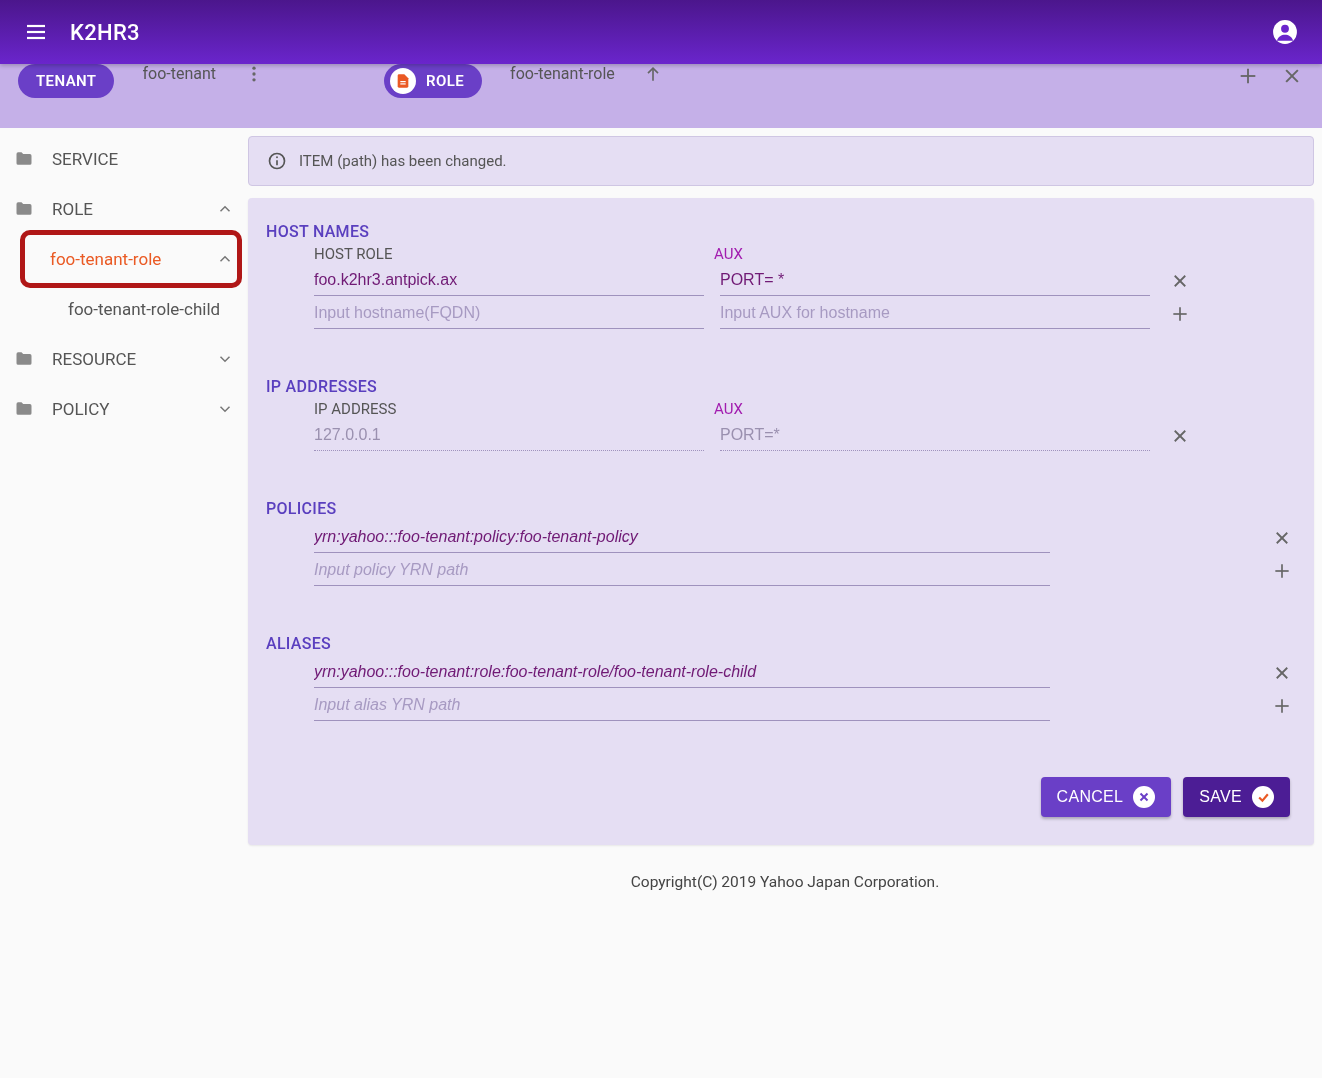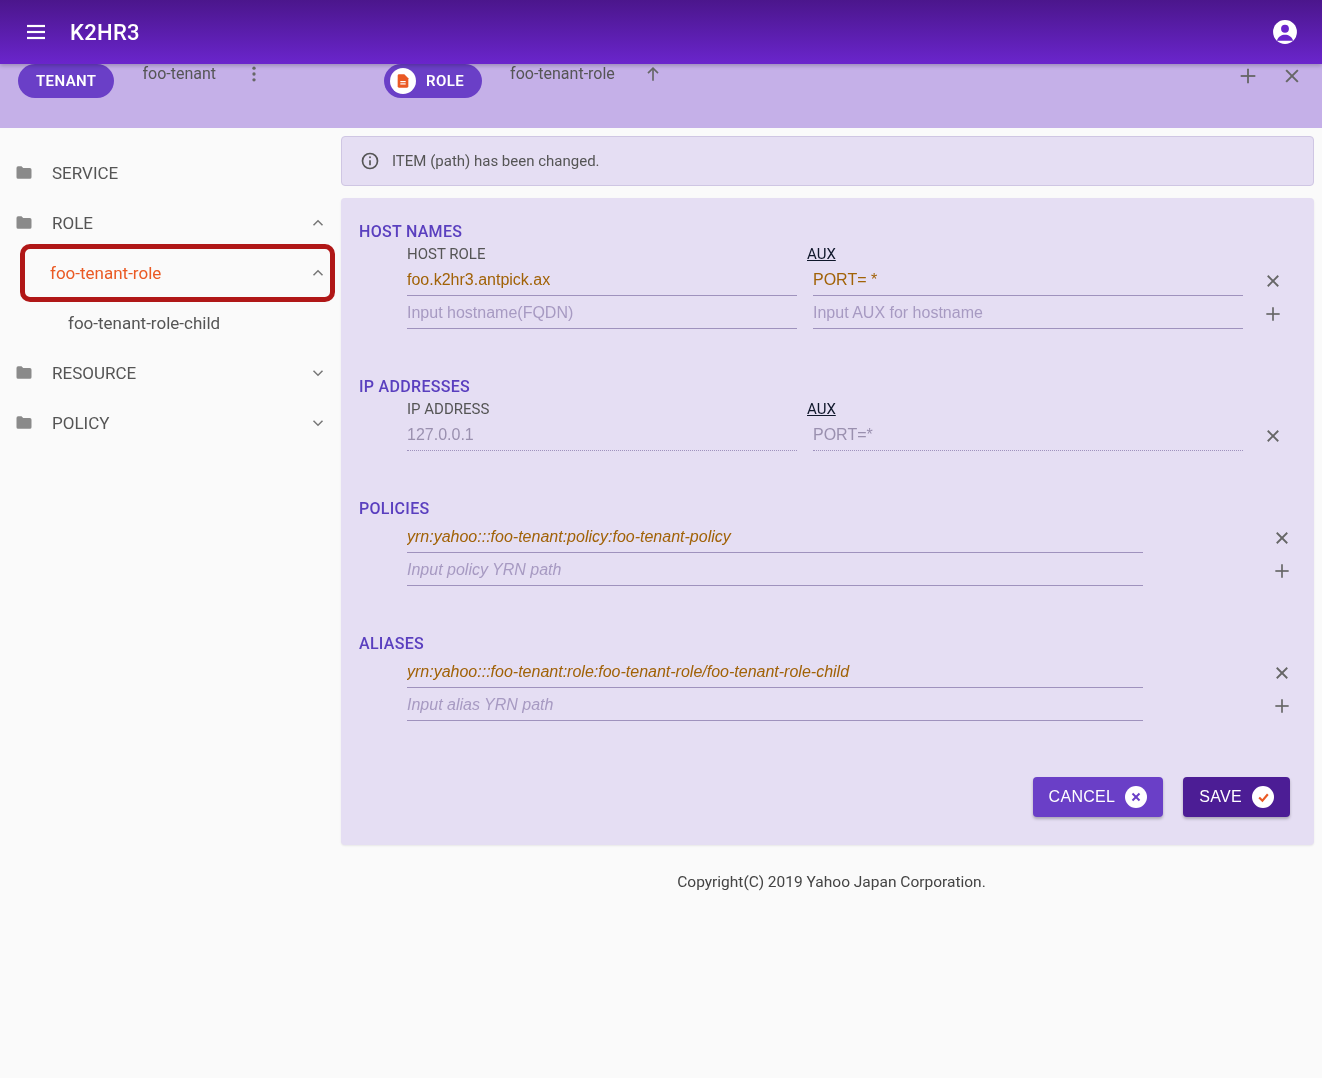--- a/index.html
+++ b/index.html
@@ -33,21 +33,21 @@
     display: flex; align-items: center; justify-content: center;
   }
   .sub-text { color: #555; font-size: 16px; margin-left: 8px; }
   .sub-more { color: #555; cursor: pointer; margin-left: 8px; display:flex; }
   .sub-gap { width: 80px; }
   .sub-up { color: #555; cursor: pointer; margin-left: 8px; display:flex; }
   .sub-right { margin-left: auto; display: flex; align-items: center; gap: 20px; }
   .sub-right .ico { cursor: pointer; color: #555; width:24px; height:24px; display:flex; align-items:center; justify-content:center; font-size:22px; }
   
   .body { display: flex; }
-  .sidebar { width: 341px; padding-top: 20px; }
+  .sidebar { width: 248px; padding-top: 6px; }
   .tree-item {
     display: flex; align-items: center; height: 50px; padding: 0 14px;
     color: #555; font-size: 17px; cursor: pointer;
   }
   .tree-item .folder { margin-right: 18px; color: #8a8a8a; display:flex; }
   .tree-item .label { flex: 1; }
   .tree-item .chev { color: #777; display:flex; }
   .tree-sub {
     display: flex; align-items: center; height: 50px; padding: 0 14px 0 50px;
     font-size: 17px; cursor: pointer;
@@ -72,35 +72,35 @@
     color: #555; font-size: 15px; gap: 12px;
   }
   .panel {
     margin: 0 8px 0 0; background: #e5def3; border-radius: 4px;
     padding: 18px 18px 28px 18px;
     box-shadow: 0 1px 2px rgba(0,0,0,0.08);
   }
   .section-title { color: #5a3fbf; font-size: 16px; font-weight: 500; letter-spacing: .3px; margin: 6px 0 4px 0; }
   .col-headers { display:flex; padding-left: 48px; margin-top: 4px; }
   .col-headers .h1 { width: 400px; color:#555; font-size:15px; }
-  .col-headers .h2 { flex:1; color:#0f172a; font-size:15px;text-decoration:underline; }
+  .col-headers .h2 { flex:1; color:#a21caf; font-size:15px; }
   .row { display:flex; align-items:center; padding-left:48px; gap:16px; margin-top:2px; }
   .input-line {
     background: transparent; border: none; border-bottom: 1px solid #9f92bd;
-    font-size: 16px; padding: 6px 0 6px 0; outline: none; color:#a16207;
+    font-size: 16px; padding: 6px 0 6px 0; outline: none; color:#701a75;
   }
   .input-line.dotted { border-bottom: 1px dotted #9f92bd; }
   .input-line::placeholder { color: #a79ac2; }
   .input-line.readonly { color:#9a90af; }
   .w-host { width: 390px; }
   .w-aux  { width: 430px; }
   .w-full { width: 736px; font-style: italic; }
   .row-action { width:28px; color:#666; font-size:22px; display:flex; align-items:center; justify-content:center; cursor:pointer; }
   .spacer-v { height: 42px; }
-  .buttons { display:flex; justify-content:flex-end; gap:20px; margin-top: 56px; padding-right: 6px;}
+  .buttons { display:flex; justify-content:flex-end; gap:12px; margin-top: 56px; padding-right: 6px;}
   .btn {
     height: 40px; border: none; border-radius: 4px; padding: 0 16px;
     display:inline-flex; align-items:center; gap:10px; font-size:16px;
     font-weight:500; cursor:pointer; color:#fff; letter-spacing:.3px;
     box-shadow: 0 2px 3px rgba(0,0,0,0.25);
   }
   .btn.cancel { background:#6a3fc7; }
   .btn.save { background:#4c1d95; }
   .btn .circ { width:22px; height:22px; border-radius:50%; background:#fff; display:flex; align-items:center; justify-content:center; }
   .btn.cancel .circ svg { stroke:#6a3fc7; }

